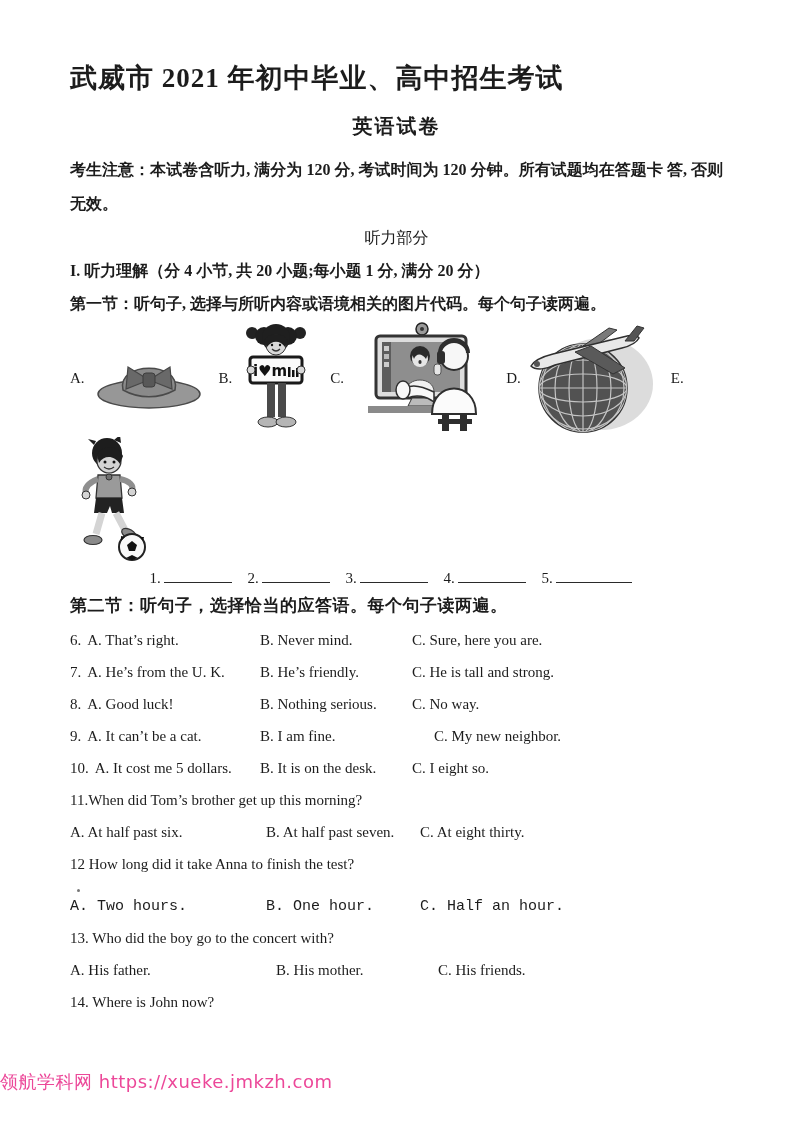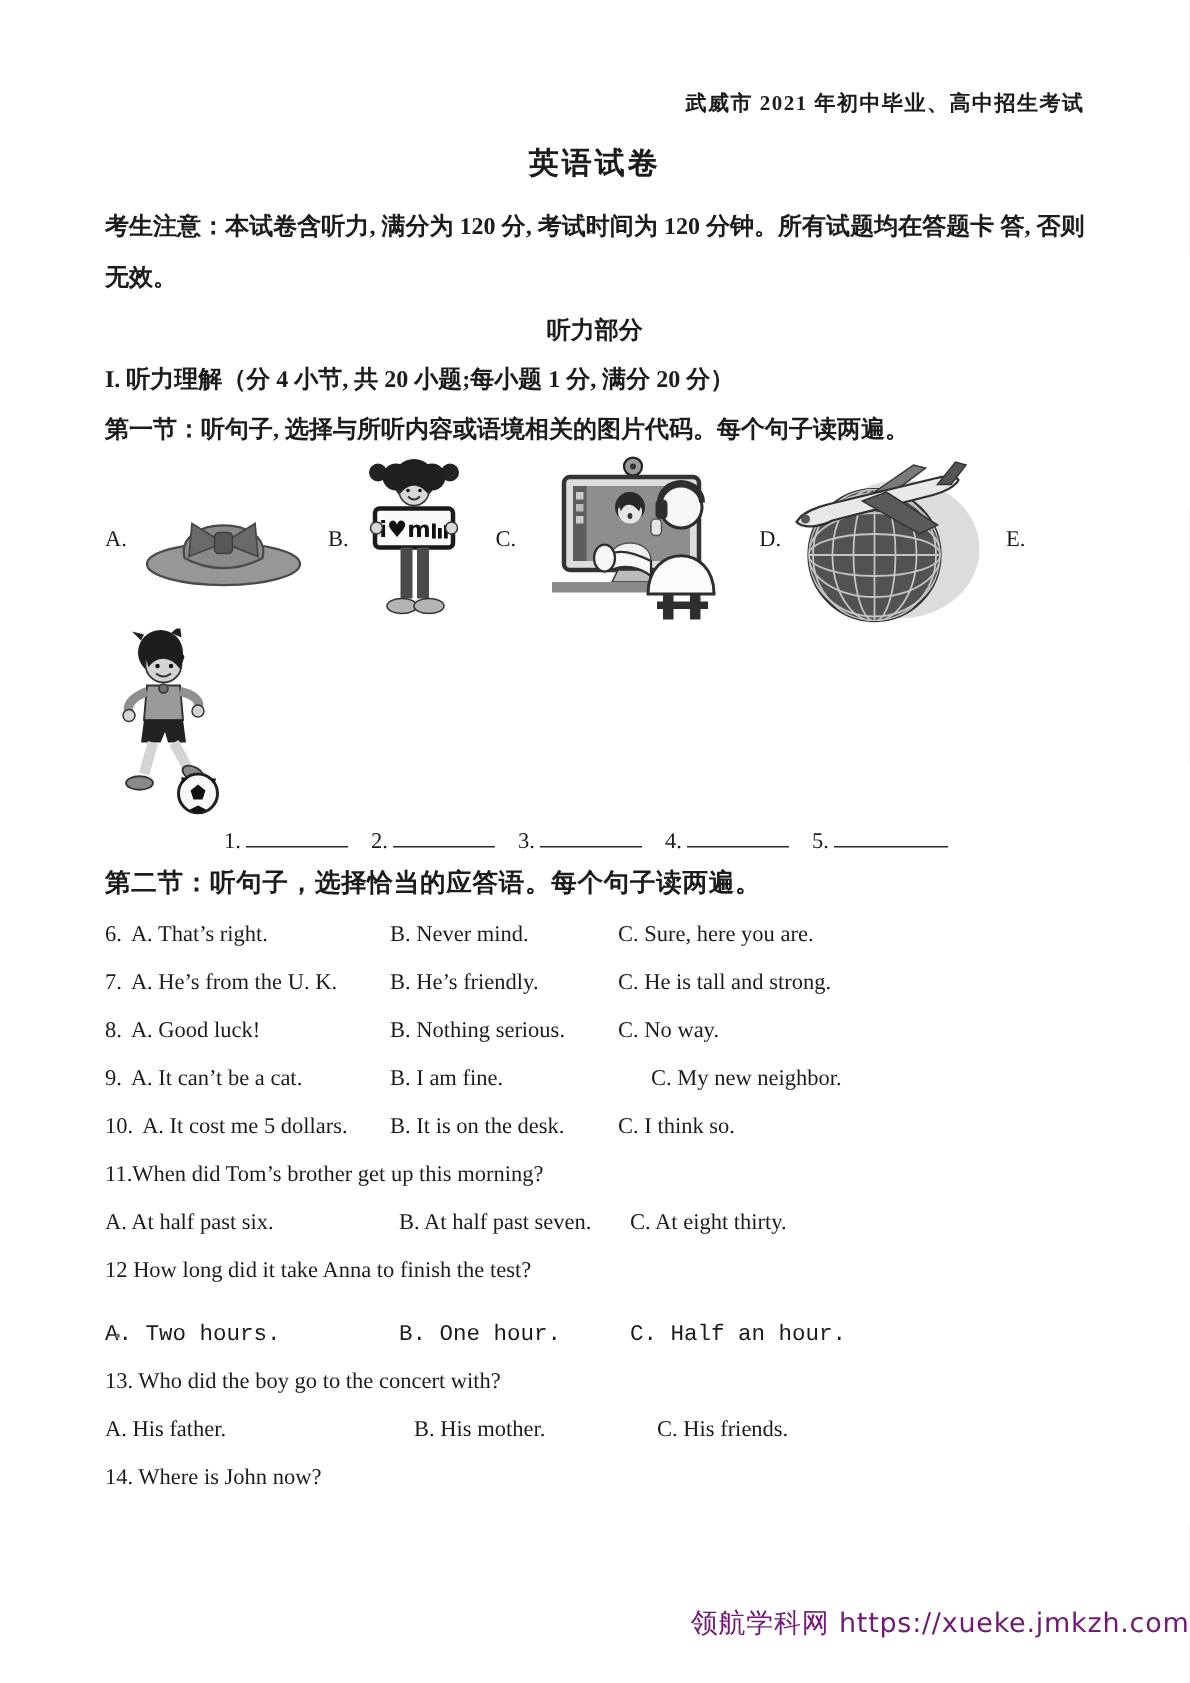--- a/index.html
+++ b/index.html
@@ -4,24 +4,24 @@
 <style>
   * { margin:0; padding:0; box-sizing:border-box; }
   html,body { background:#e9e9e9; }
   .page {
     position:relative; width:793px; height:1122px; margin:0 auto;
     background:#ffffff; overflow:hidden;
     font-family:"Liberation Serif","DejaVu Serif",serif;
     color:#1c1c1c;
   }
   .inner { padding:0 70px; }
-  .title { margin-top:60px; text-align:right; font-size:14px; font-weight:bold; letter-spacing:1px; }
+  .title { margin-top:60px; text-align:left; font-size:27px; font-weight:bold; letter-spacing:1px; }
   .subtitle { margin-top:17px; text-align:center; font-size:20px; font-weight:bold; letter-spacing:2px; }
   .notice { margin-top:13px; font-size:16px; font-weight:bold; line-height:34px; text-align:justify; }
-  .center-head { margin-top:7px; text-align:center; font-size:16px; font-weight:bold; }
+  .center-head { margin-top:7px; text-align:center; font-size:16px; font-weight:normal; }
   .bold-line { margin-top:12px; font-size:16px; font-weight:bold; }
   .pictures {
     margin-top:6px; height:114px; display:flex; align-items:center;
   }
   .pic-label { font-size:15px; flex:0 0 auto; }
   .pic { flex:0 0 auto; }
   .soccer-row { margin-top:2px; height:124px; padding-left:4px; }
   .blanks { margin-top:8px; font-size:15px; white-space:nowrap;text-align:center; }
   .bnum { display:inline-block; }
   .bline { display:inline-block; width:68px; border-bottom:1.3px solid #2a2a2a; height:14px; margin:0 12px 0 3px; }
@@ -31,21 +31,21 @@
   .qrow .c2 { width:152px; flex:0 0 auto; }
   .qrow .c3 { flex:1 1 auto; }
   .qrow3 .c1 { width:196px; }
   .qrow3 .c2 { width:154px; }
   .qtext { margin-top:15px; font-size:15px; }
   .gap-lg { margin-top:25px;font-family:Liberation Mono, monospace; }
   .qnum { margin-right:6px; }
   .stray-dot { position:absolute; left:77px; top:889px; width:3px; height:3px; background:#777; border-radius:50%; }
   .watermark {
     position:absolute; left:0; top:1070px; width:100%;
-    text-align:right; font-size:18px; color:#701a75;
+    text-align:left; font-size:18px; color:#ec4899;
     font-family:"DejaVu Sans","Liberation Sans",sans-serif;
     letter-spacing:0.5px;
   }
   svg { display:block; }
 </style>
 </head>
 <body>
 
 <div class="page">
   <div class="inner">
@@ -211,21 +211,21 @@
       <span class="c3">C. No way.</span>
     </div>
     <div class="qrow">
       <span class="c1"><span class="qnum">9.</span><span>A. It can’t be a cat.</span></span>
       <span class="c2">B. I am fine.</span>
       <span class="c3" style="padding-left:22px;">C. My new neighbor.</span>
     </div>
     <div class="qrow">
       <span class="c1"><span class="qnum">10.</span><span>A. It cost me 5 dollars.</span></span>
       <span class="c2">B. It is on the desk.</span>
-      <span class="c3">C. I think so.</span>
+      <span class="c3">C. I eight so.</span>
     </div>
 
 
     <div class="qtext">11.When did Tom’s brother get up this morning?</div>
     <div class="qrow qrow3">
       <span class="c1">A. At half past six.</span>
       <span class="c2">B. At half past seven.</span>
       <span class="c3">C. At eight thirty.</span>
     </div>
 

